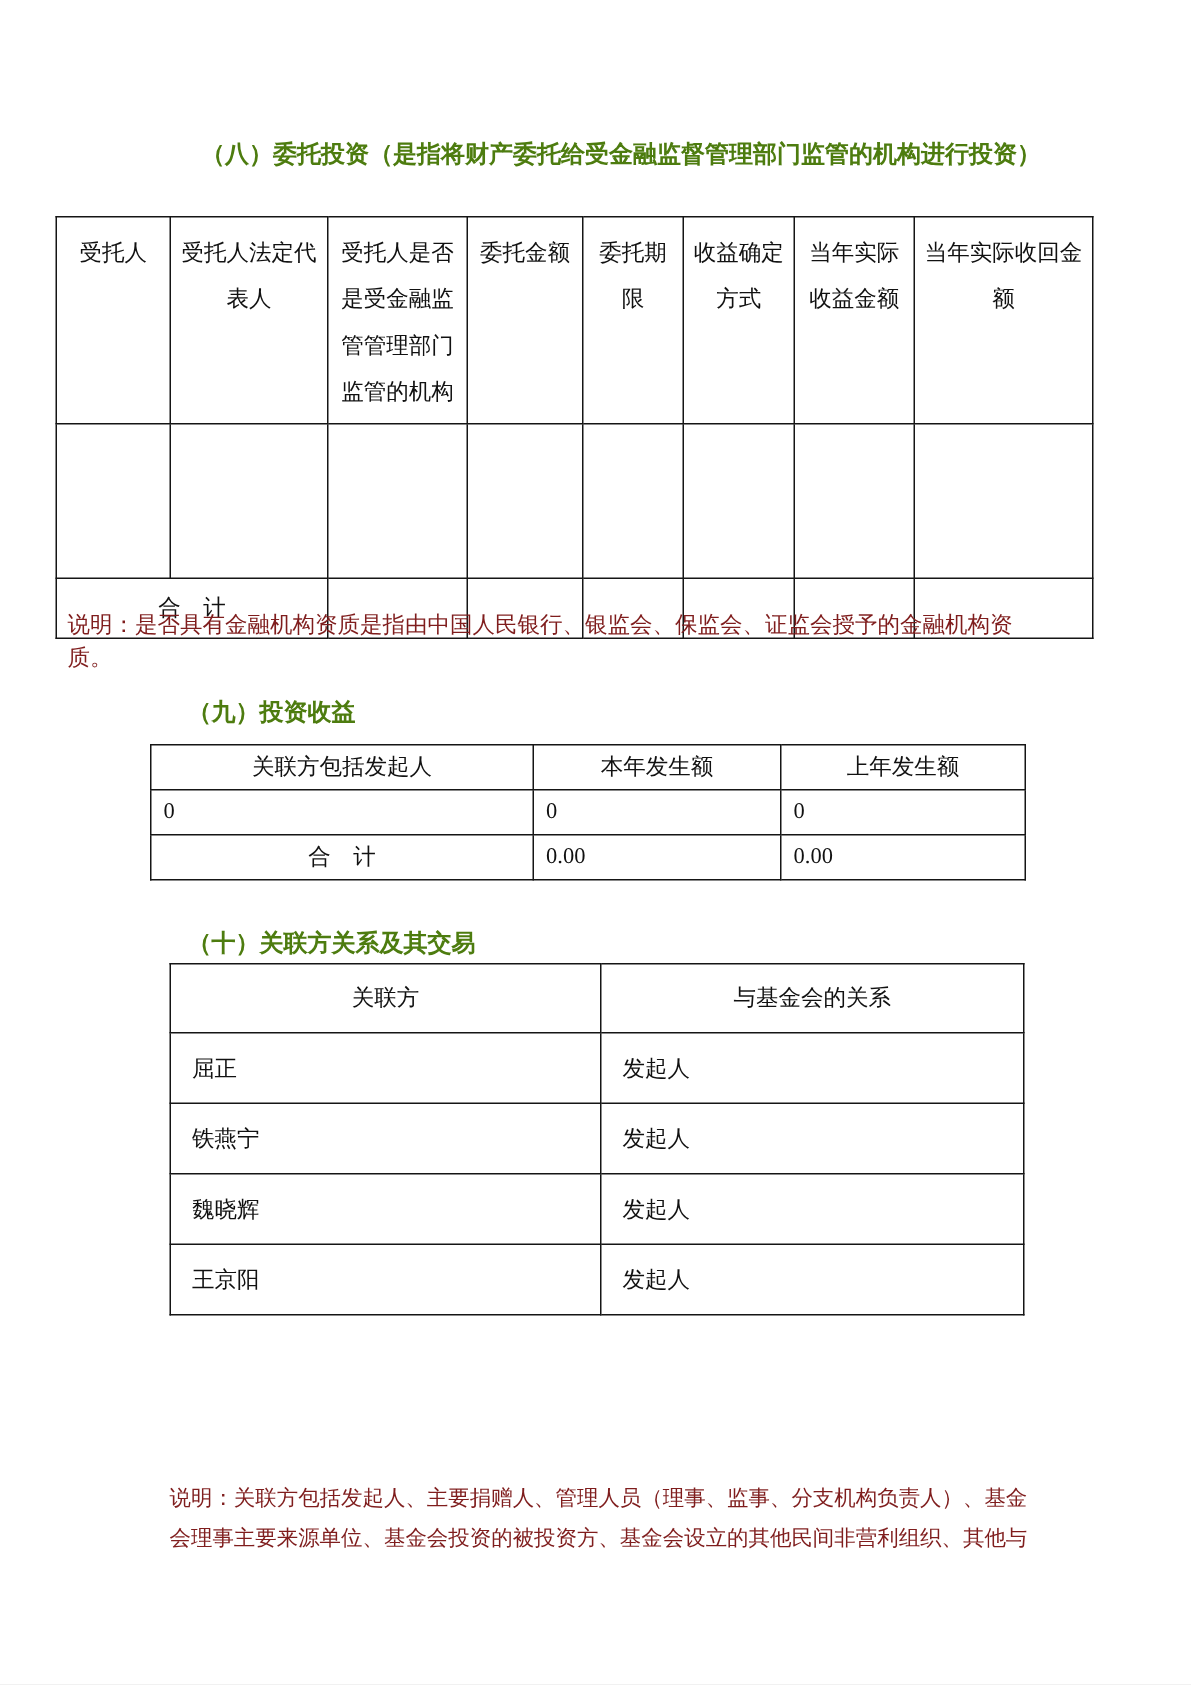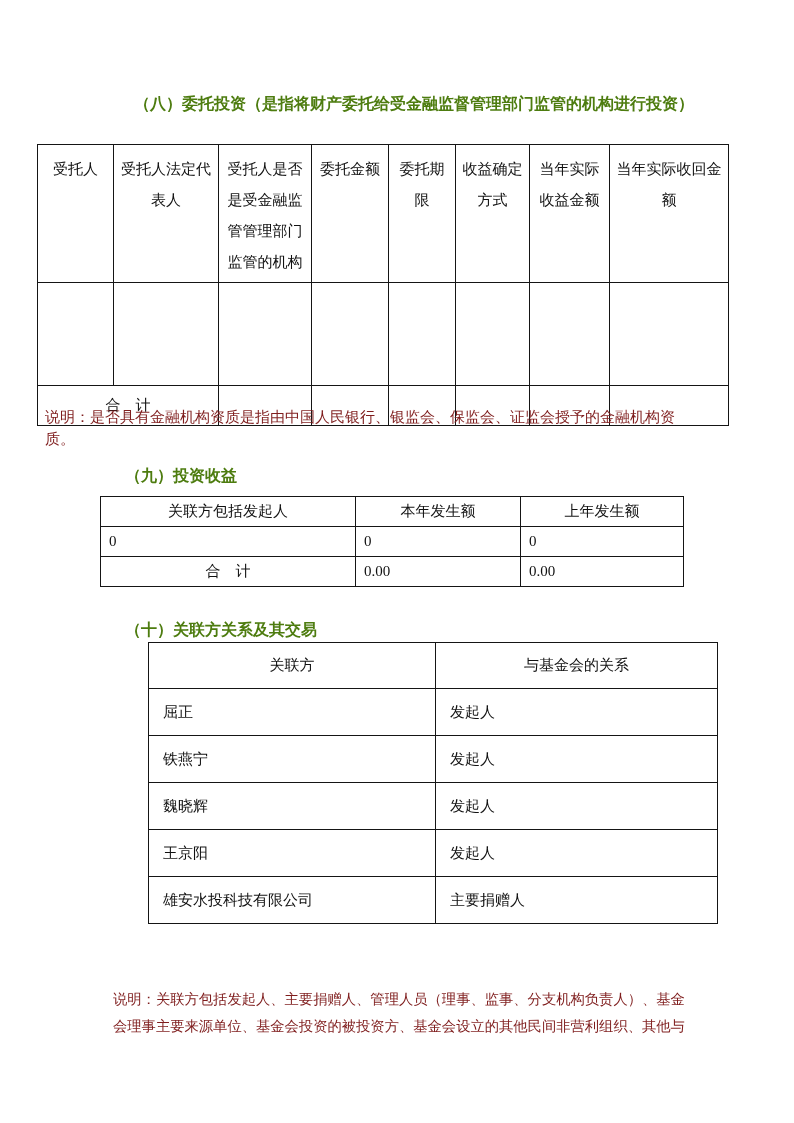--- a/index.html
+++ b/index.html
@@ -46,21 +46,21 @@
   #table1 td.totalrow{ height:39px; vertical-align:middle; padding:0 6px; }
   #table1 td.total-label { text-align:center; }
 
   
   #table2 { left:100px; top:496px; width:583px; }
   #table2 td { height:27px; vertical-align:middle; padding:1px 4px; }
   #table2 td.center { text-align:center; }
   #table2 td.val    { text-align:left; padding-left:8px; }
 
   
-  #table3 { left:113px; top:642px; width:569px;margin-left:35px; }
+  #table3 { left:113px; top:642px; width:569px; }
   #table3 td.hdr3 { height:45px; text-align:center; vertical-align:middle; padding:0 6px; }
   #table3 td.cell3 { height:46px; text-align:left; vertical-align:middle; padding:0 6px 0 14px; }
 
   .note {
     position:absolute;
     color:#7f1d1d;
     font-size:15px;
     line-height:22px;
     text-align:left;
   }
@@ -168,22 +168,18 @@
       <td class="cell3">发起人</td>
     </tr>
     <tr>
       <td class="cell3">魏晓辉</td>
       <td class="cell3">发起人</td>
     </tr>
     <tr>
       <td class="cell3">王京阳</td>
       <td class="cell3">发起人</td>
     </tr>
-    <tr>
-      <td class="cell3">雄安水投科技有限公司</td>
-      <td class="cell3">主要捐赠人</td>
-    </tr>
   </tbody>
     </table>
 
   <div id="note2" class="note">说明：关联方包括发起人、主要捐赠人、管理人员（理事、监事、分支机构负责人）、基金会理事主要来源单位、基金会投资的被投资方、基金会设立的其他民间非营利组织、其他与</div>
 
 </div>
 
 </body></html>

